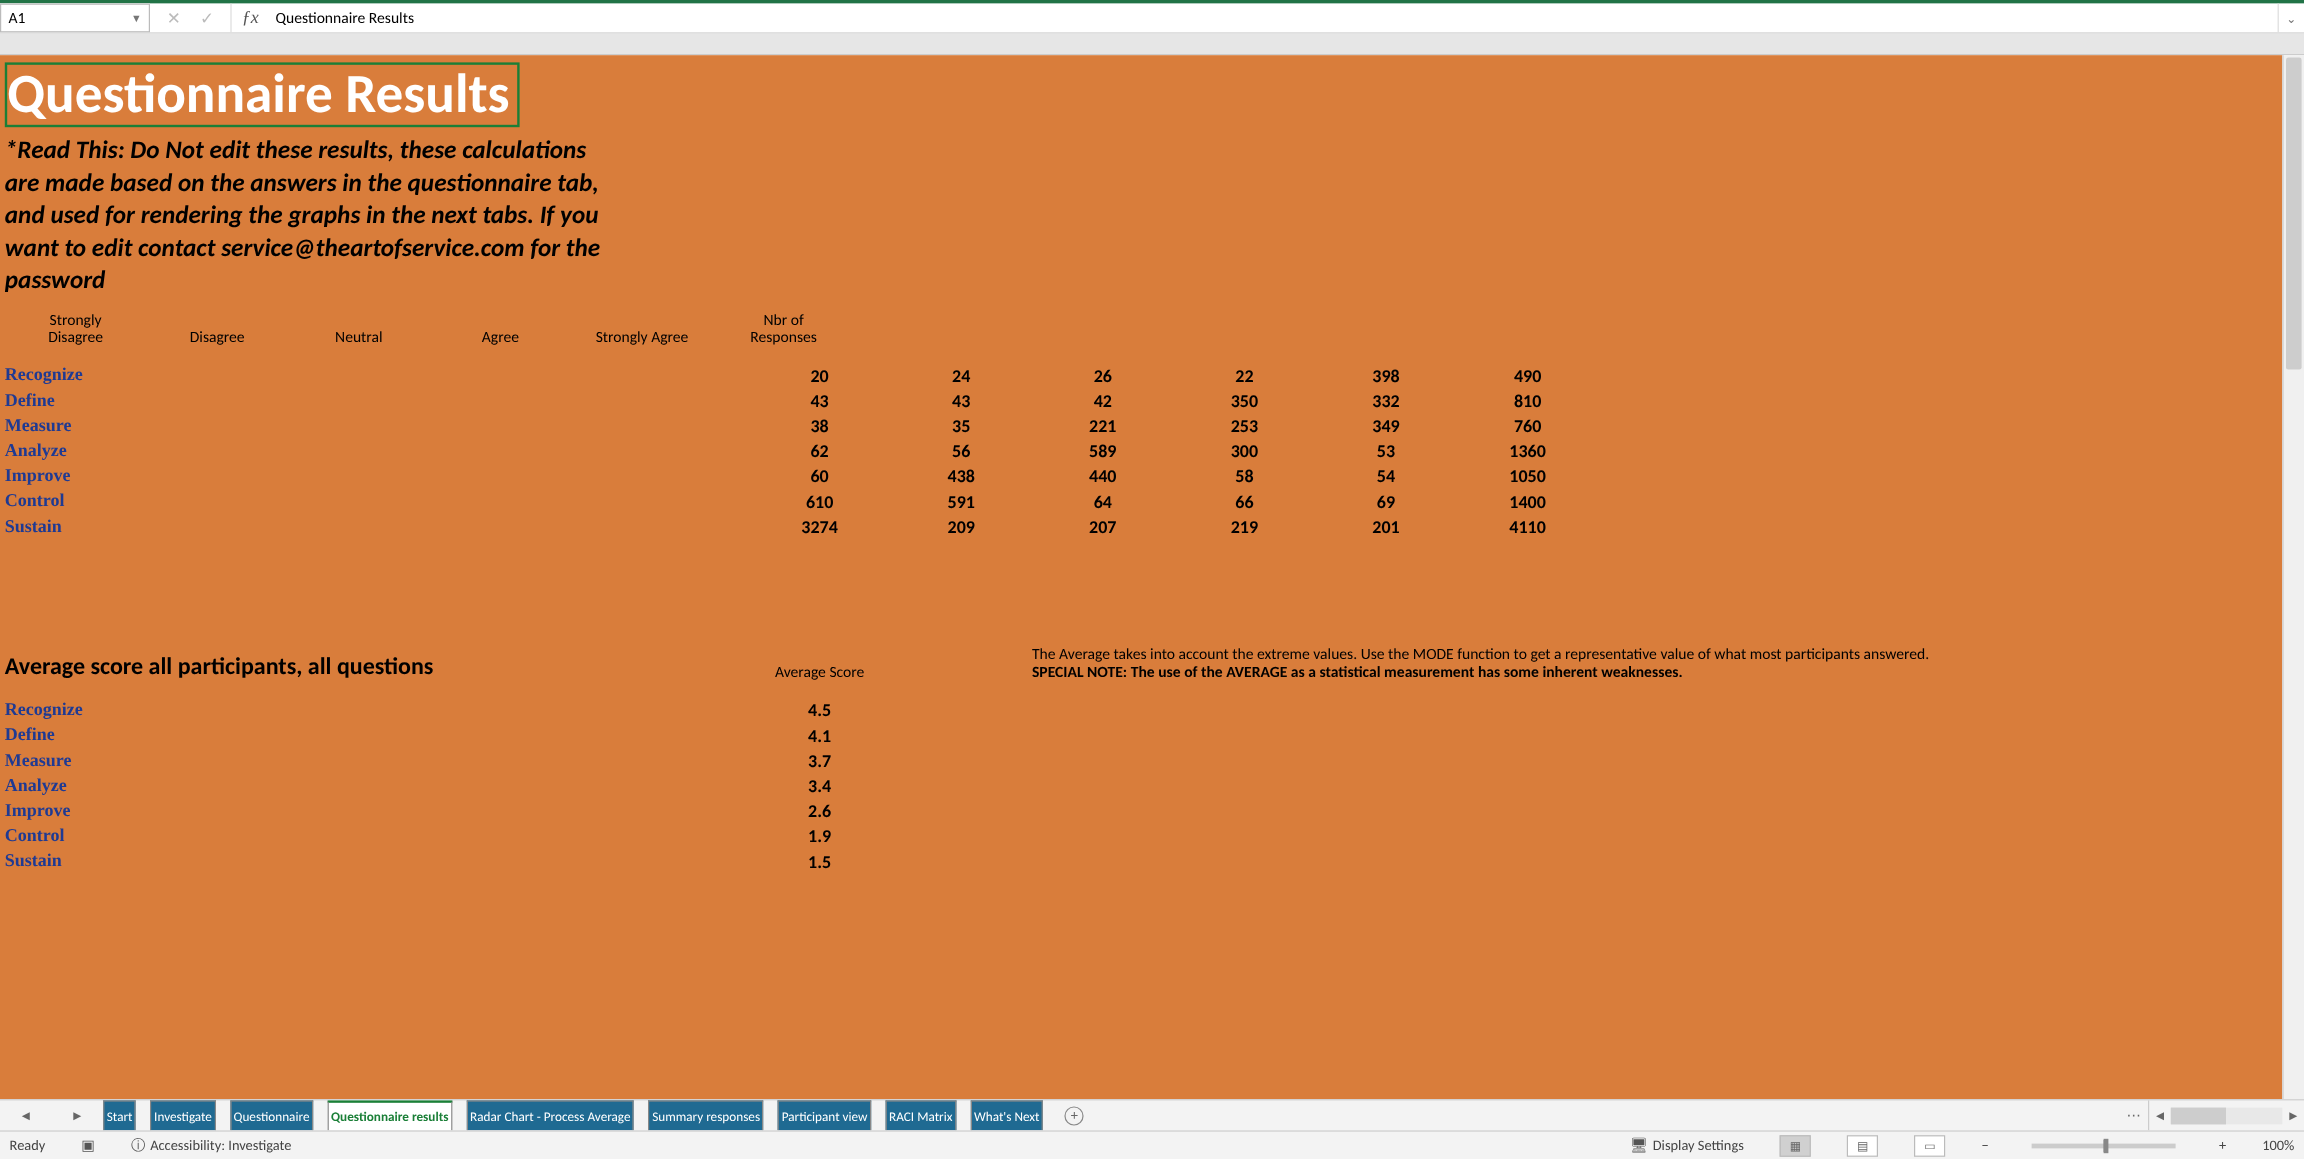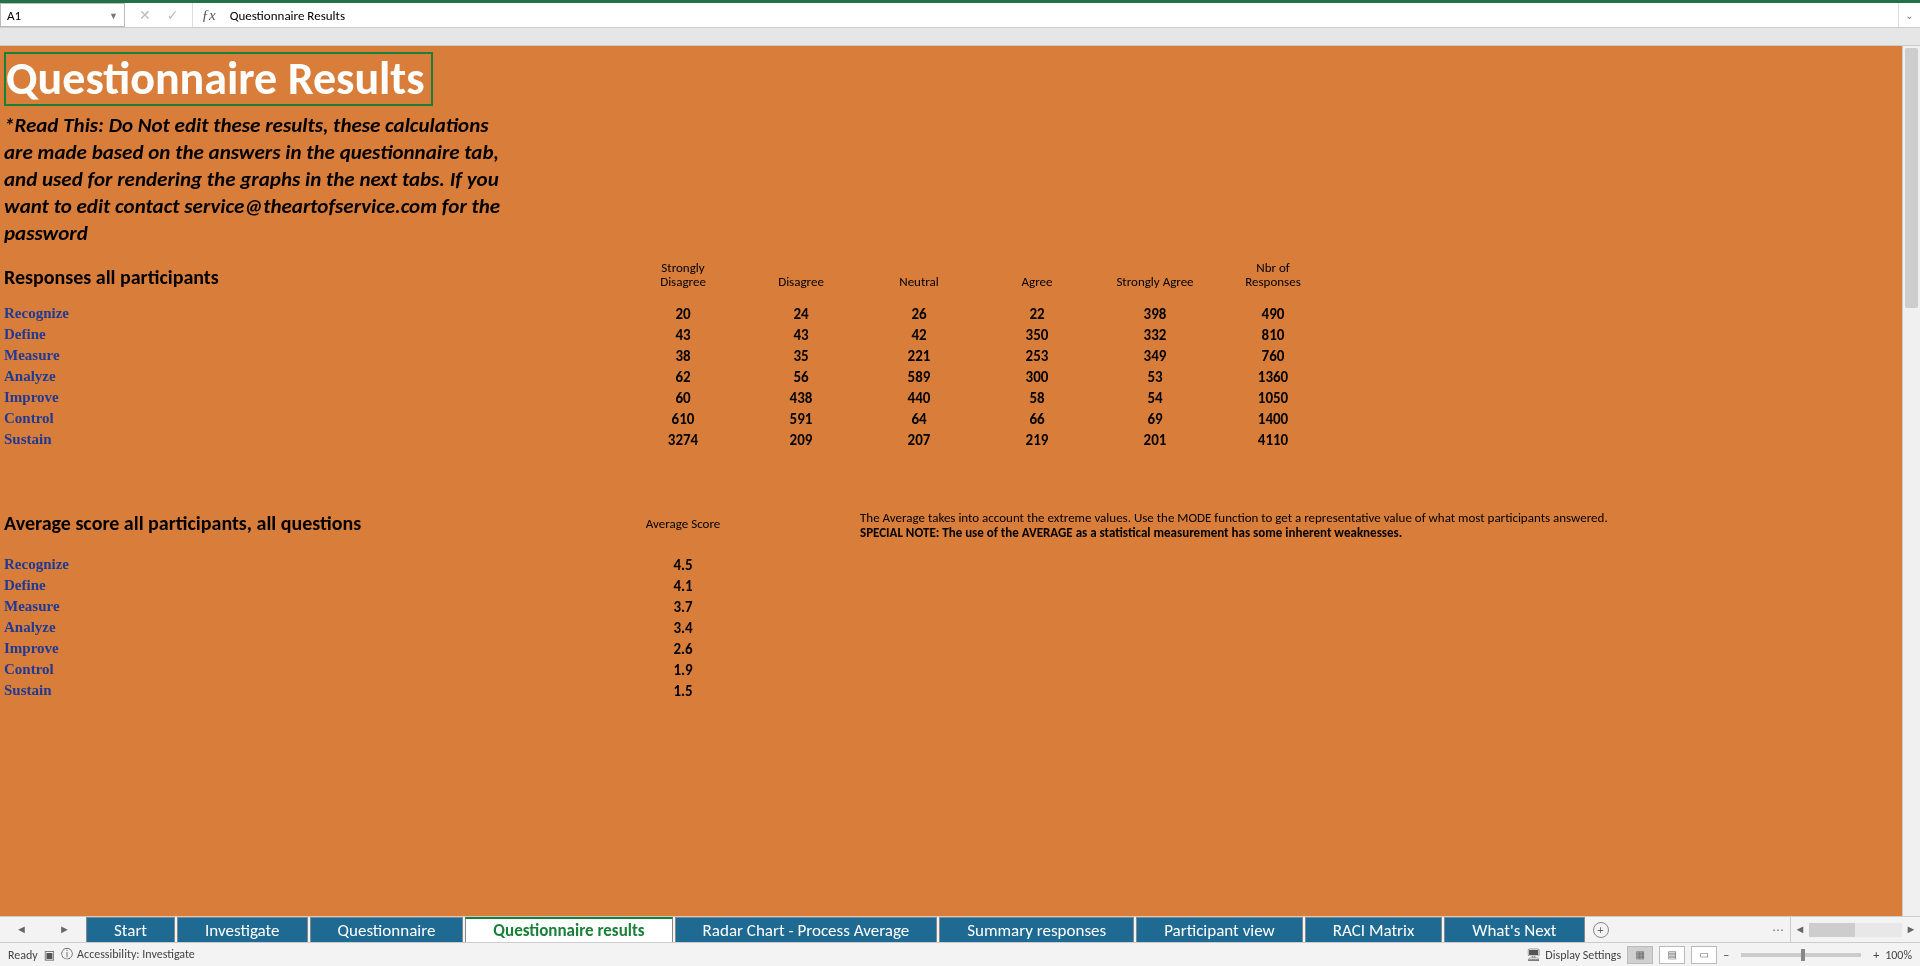--- a/index.html
+++ b/index.html
@@ -37,32 +37,32 @@
 .cell { width:118px; text-align:center; font-size:15px; font-weight:bold; color:#000; }
 .multi-hdr { display:flex; flex-direction:column; align-items:center; justify-content:center; line-height:1.1; }
 .note { font-size:13px; color:#000; }
 .note b { font-weight:bold; }
 
 
 .tabs-bar { position:absolute; left:0; right:0; bottom:24px; height:26px; background:#f3f3f3; border-top:1px solid #ccc; display:flex; align-items:stretch; }
 .tab-nav { width:86px; display:flex; align-items:center; justify-content:space-around; color:#666; font-size:11px;}
 .tab-nav span{cursor:default;}
 .tabs { display:flex; align-items:stretch; }
-.tab { padding: 0 27px; display:flex; align-items:center; font-size:17px; color:#fff; background:#1f6a92; border:1px solid #888; border-bottom:none; margin-right:2px; position:relative; }
+.tab { padding: 0 2px; display:flex; align-items:center; font-size:11px; color:#fff; background:#1f6a92; border:1px solid #888; border-bottom:none; margin-right:12px; position:relative; }
 .tab.active { background:#fff; color:#1a7f37; font-weight:bold; border-top:2px solid #1a7f37;}
 .tab-add { width:28px; display:flex; align-items:center; justify-content:center; color:#666;}
 .tab-add .circ{width:16px;height:16px;border:1px solid #888;border-radius:50%;display:flex;align-items:center;justify-content:center;font-size:12px;line-height:1;}
 .tabs-more { margin-left:auto; display:flex; align-items:center; padding:0 6px; color:#666; font-size:12px;}
 .hscroll-zone { width:130px; display:flex; align-items:center; border-left:1px solid #ccc;}
 .hscroll-zone .arrow{width:18px;text-align:center;color:#666;font-size:11px;}
 .hscroll-zone .track{flex:1;height:14px;background:#e8e8e8;position:relative;}
 .hscroll-zone .thumb{position:absolute;left:0;top:0;bottom:0;width:46px;background:#cdcdcd;}
 
 
-.status-bar { position:absolute; left:0; right:0; bottom:0; height:24px; background:#f3f3f3; border-top:1px solid #ccc; display:flex; align-items:center; font-size:12px; color:#444; padding:0 8px; gap:6px;}
+.status-bar { position:absolute; left:0; right:0; bottom:0; height:24px; background:#f3f3f3; border-top:1px solid #ccc; display:flex; align-items:center; font-size:12px; color:#444; padding:0 8px; gap:30px;}
 .status-bar .spacer{flex:1;}
 .view-btn { width:26px; height:18px; border:1px solid #bbb; display:flex; align-items:center; justify-content:center; font-size:10px; color:#666; background:#fff;}
 .view-btn.active{background:#d0d0d0;}
 .zoom-slider { width:120px; height:4px; background:#ccc; position:relative; margin:0 6px;}
 .zoom-slider .knob{position:absolute; left:50%; top:-4px; width:4px; height:12px; background:#888;}
 .zoom-slider .mid{position:absolute; left:50%; top:-3px; width:1px; height:10px; background:#888;}
 .status-icon{color:#555;}
 </style>
 </head>
 <body>
@@ -87,21 +87,20 @@
 
 <div class="col-header-strip"></div>
 
 <div class="sheet-wrap">
   <div class="sheet">
     <div class="title-cell">Questionnaire Results</div>
     <div class="warning">*Read This: Do Not edit these results, these calculations are made based on the answers in the questionnaire tab, and used for rendering the graphs in the next tabs. If you want to edit contact service@theartofservice.com for the password</div>
 
     <div style="height:14px;"></div>
     <div class="row" style="height:auto;align-items:flex-end;">
-      <div class="section-h" style="width:620px;">Responses all participants</div>
       <div class="hdr multi-hdr">
         <span>Strongly</span>
           <span>Disagree</span>
       </div>
       <div class="hdr">Disagree</div>
       <div class="hdr">Neutral</div>
       <div class="hdr">Agree</div>
       <div class="hdr">Strongly Agree</div>
       <div class="hdr multi-hdr">
         <span>Nbr of</span>
@@ -170,21 +169,21 @@
           <div class="cell">3274</div>
           <div class="cell">209</div>
           <div class="cell">207</div>
           <div class="cell">219</div>
           <div class="cell">201</div>
           <div class="cell">4110</div>
         </div>
       </div>
 
     <div style="height:56px;"></div>
-    <div class="row" style="height:auto;align-items:center;">
+    <div class="row" style="height:auto;align-items:flex-end;margin-top:28px;">
       <div class="section-h" style="width:620px;">Average score all participants, all questions</div>
       <div class="hdr">Average Score</div>
       <div style="width:118px;"></div>
       <div style="flex:1;">
         <div class="note" style="margin-top:4px;">The Average takes into account the extreme values. Use the MODE function to get a representative value of what most participants answered.</div>
         <div class="note"><b>SPECIAL NOTE: The use of the AVERAGE as a statistical measurement has some inherent weaknesses.</b></div>
       </div>
     </div>
 
     <div style="height:14px;"></div>

